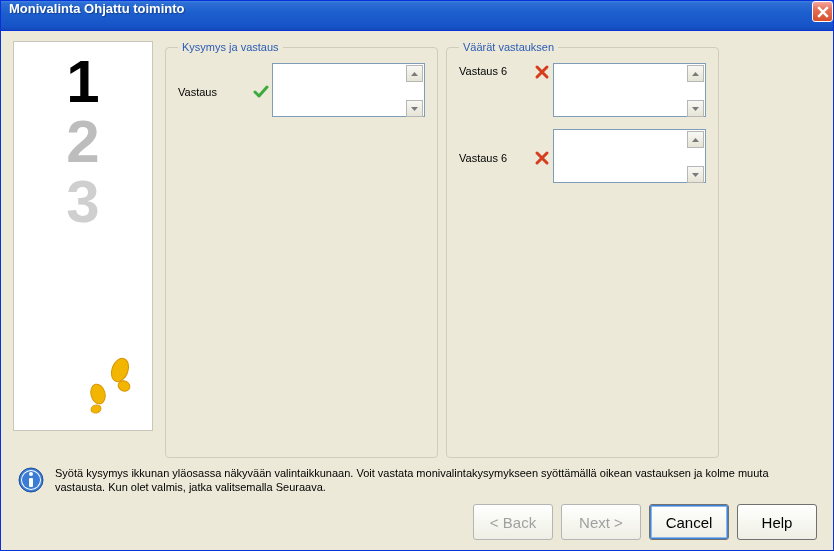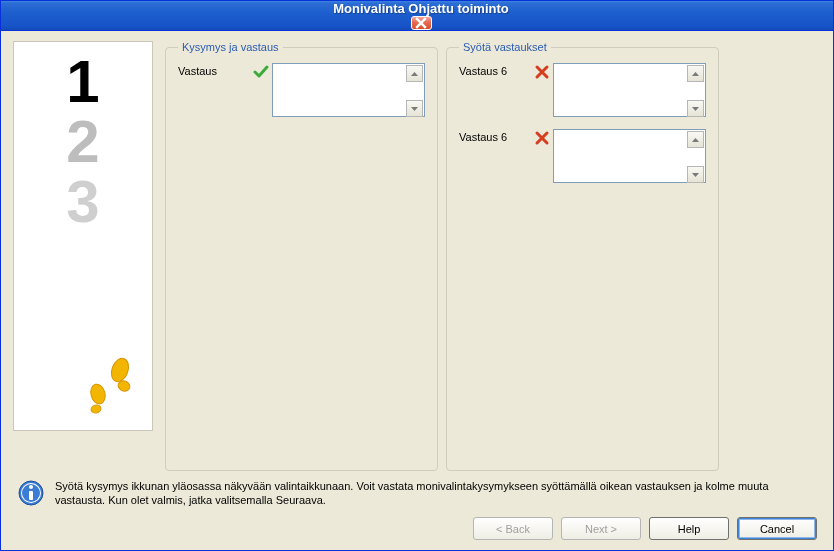--- a/index.html
+++ b/index.html
@@ -17,28 +17,26 @@
     height: 551px;
     border: 1px solid #0831d9;
     background: #ece9d8;
     display: flex;
     flex-direction: column;
   }
   .titlebar {
     height: 30px;
     background: linear-gradient(to bottom, #3b84e0 0%, #2b6cd4 8%, #1d5fce 40%, #1653c7 88%, #134bb8 100%);
     display: flex;
-    align-items: center;
     padding: 0 0 0 8px;
     color: #fff;
     font-weight: bold;
     font-size: 13px;
     text-shadow: 1px 1px 1px rgba(0,0,0,0.3);
     border-bottom: 1px solid #0831d9;
-    flex-direction: column;
   }
   .titlebar .title { flex: 1; }
   .close-btn {
     width: 21px; height: 21px;
     background: linear-gradient(to bottom, #f5a6a0 0%, #e76f55 40%, #d64f2a 100%);
     border: 1px solid #fff;
     border-radius: 3px;
     display: flex; align-items: center; justify-content: center;
     color: #fff; font-weight: bold;
     cursor: pointer;
@@ -101,21 +99,21 @@
   legend {
     color: #2b5bb5;
     padding: 0 4px;
     font-size: 11px;
   }
   .field-row {
     display: flex;
     align-items: flex-start;
     margin-bottom: 10px;
   }
-  .field-row:last-child { margin-bottom: 0; }
+  .field-row:last-child { margin-bottom: 0; align-items: center; }
   .field-label {
     width: 72px;
     padding-top: 2px;
     color: #000;
   }
   .field-icon {
     width: 22px;
     display: flex;
     align-items: flex-start;
     justify-content: center;
@@ -174,26 +172,26 @@
     line-height: 14px;
   }
   .button-row {
     display: flex;
     justify-content: flex-end;
     gap: 8px;
     padding: 4px 4px 0 4px;
   }
   .wiz-btn {
     min-width: 80px;
-    height: 23px;
+    height: 36px;
     border: 1px solid #707070;
     border-radius: 3px;
     background: linear-gradient(to bottom, #ffffff, #efeee4);
     font-family: Tahoma, Arial, sans-serif;
-    font-size: 11px;
+    font-size: 15px;
     cursor: pointer;
     padding: 0 14px;
     color: #000;
   }
   .wiz-btn.disabled {
     color: #a0a0a0;
     border-color: #b5b5b5;
     cursor: default;
   }
   .wiz-btn.default {
@@ -259,21 +257,21 @@
                     <svg viewBox="0 0 7 4">
                       <path d="M0 0 L3.5 4 L7 0 Z" fill="#7a7a7a"></path>
                     </svg>
                   </button>
               </div>
             </div>
           </div>
         </fieldset>
 
         <fieldset>
-          <legend>Syötä vastaukset</legend>
+          <legend>Väärät vastauksen</legend>
 
           <div class="field-row">
             <div class="field-label">Vastaus 6</div>
             <div class="field-icon">
               <svg viewBox="0 0 16 16">
                   <path d="M3 3 L13 13 M13 3 L3 13" stroke="#d63c1e" stroke-width="3" stroke-linecap="round"></path>
                 </svg>
             </div>
             <div class="field-input">
               <textarea style=""></textarea>
@@ -328,18 +326,18 @@
         <circle cx="14" cy="14" r="9" fill="#3b7cd4"></circle>
         <rect x="12" y="12" width="4" height="9" rx="1" fill="#fff"></rect>
         <circle cx="14" cy="8" r="2" fill="#fff"></circle>
       </svg>
       <div class="info-text">Syötä kysymys ikkunan yläosassa näkyvään valintaikkunaan. Voit vastata monivalintakysymykseen syöttämällä oikean vastauksen ja kolme muuta vastausta. Kun olet valmis, jatka valitsemalla Seuraava.</div>
     </div>
 
     <div class="button-row">
       <button class="wiz-btn disabled">&lt; Back</button>
       <button class="wiz-btn disabled">Next &gt;</button>
+      <button class="wiz-btn default">Cancel</button>
       <button class="wiz-btn">Help</button>
-      <button class="wiz-btn default">Cancel</button>
     </div>
 
   </div>
 </div>
 
 </body></html>

